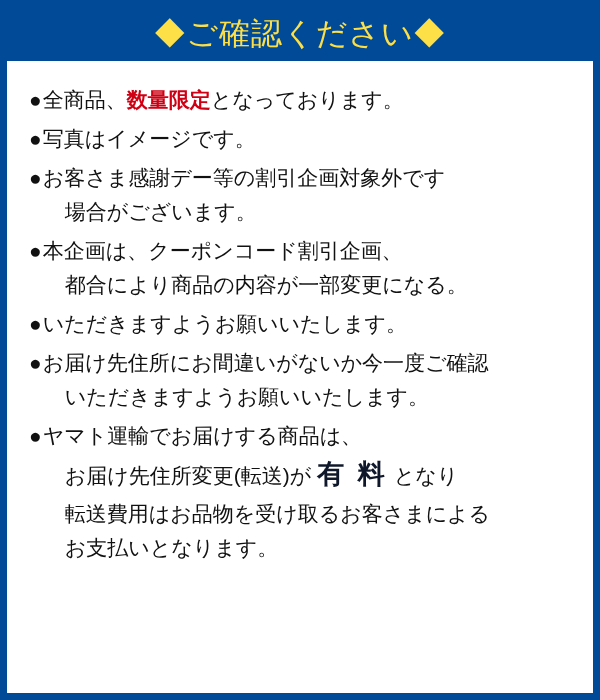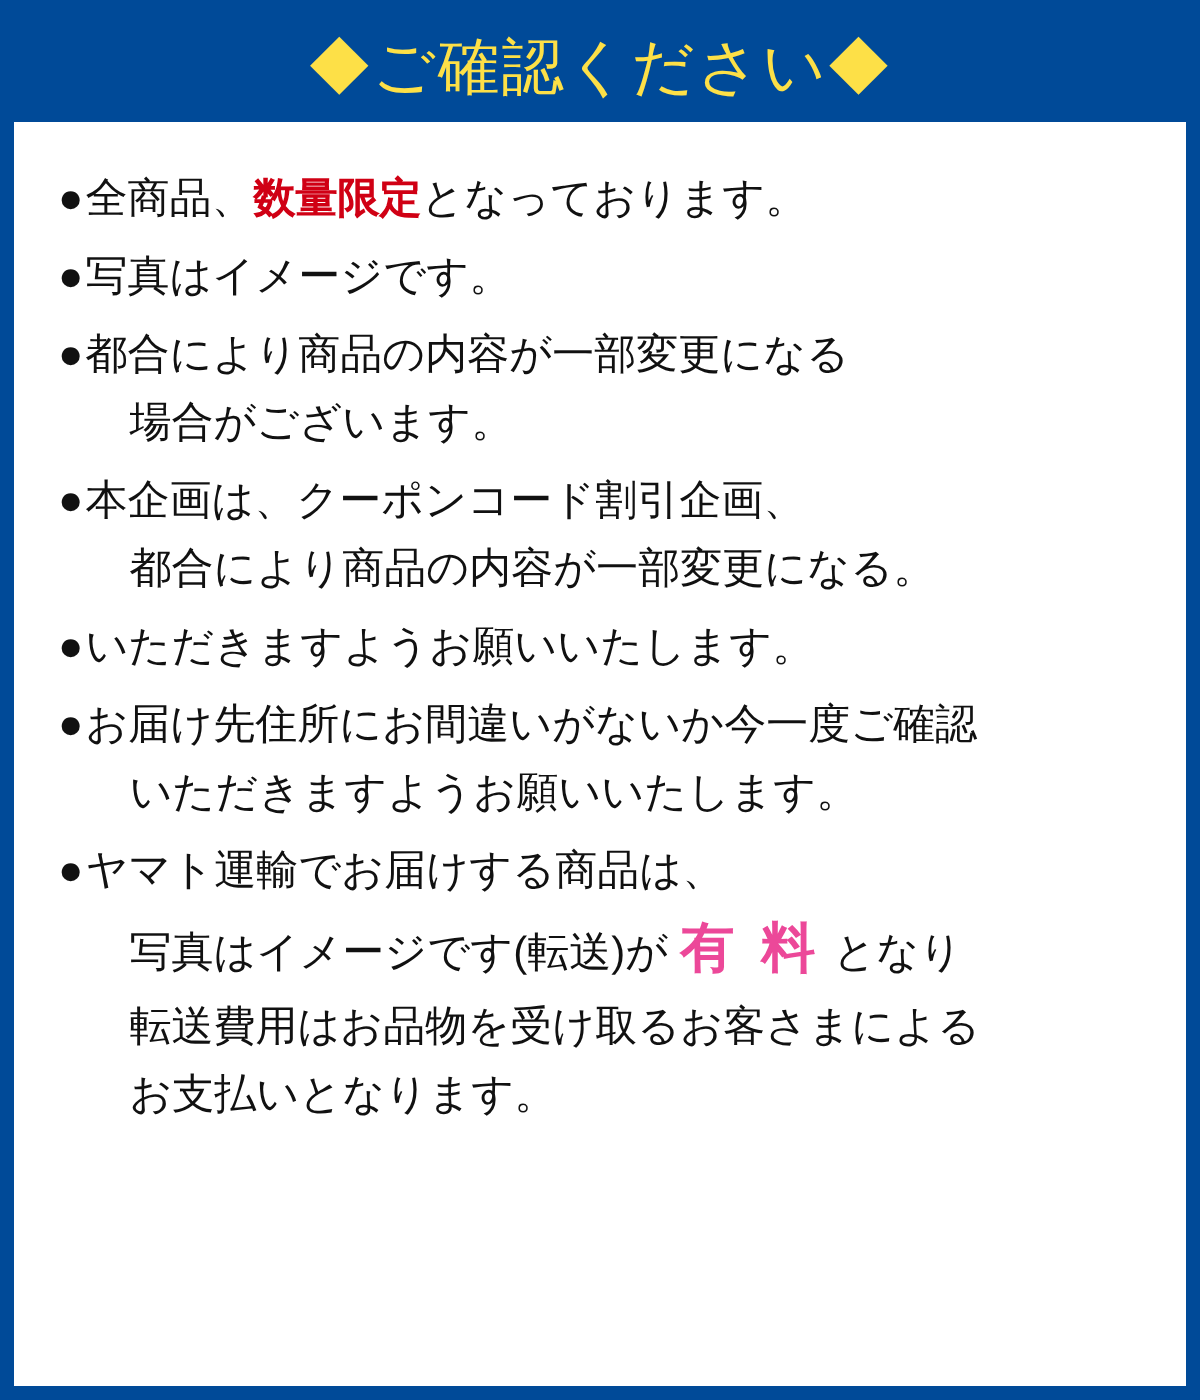--- a/index.html
+++ b/index.html
@@ -57,21 +57,21 @@
     white-space: nowrap;
   }
   .line.indent {
     padding-left: 22px;
   }
   .em-red {
     color: #d00014;
     font-weight: bold;
   }
   .big-red {
-    color: #ec4899;
+    color: #0f172a;
     font-weight: bold;
     font-size: 27px;
     letter-spacing: 3px;
     padding: 0 6px;
   }
 </style>
 </head>
 <body>
 
 <div class="notice-card">
@@ -87,21 +87,21 @@
       </div>
       <div class="item">
         <span class="bullet">●</span>
         <div class="lines">
           <div class="line"><span>写真はイメージです。</span></div>
         </div>
       </div>
       <div class="item">
         <span class="bullet">●</span>
         <div class="lines">
-          <div class="line"><span>都合により商品の内容が一部変更になる</span></div>
+          <div class="line"><span>お客さま感謝デー等の割引企画対象外です</span></div>
           <div class="line indent"><span>場合がございます。</span></div>
         </div>
       </div>
       <div class="item">
         <span class="bullet">●</span>
         <div class="lines">
           <div class="line"><span>本企画は、クーポンコード割引企画、</span></div>
           <div class="line indent"><span>都合により商品の内容が一部変更になる。</span></div>
         </div>
       </div>
@@ -115,19 +115,19 @@
         <span class="bullet">●</span>
         <div class="lines">
           <div class="line"><span>お届け先住所にお間違いがないか今一度ご確認</span></div>
           <div class="line indent"><span>いただきますようお願いいたします。</span></div>
         </div>
       </div>
       <div class="item">
         <span class="bullet">●</span>
         <div class="lines">
           <div class="line"><span>ヤマト運輸でお届けする商品は、</span></div>
-          <div class="line indent"><span>写真はイメージです(転送)が</span><span class="big-red">有 料</span><span>となり</span></div>
+          <div class="line indent"><span>お届け先住所変更(転送)が</span><span class="big-red">有 料</span><span>となり</span></div>
           <div class="line indent"><span>転送費用はお品物を受け取るお客さまによる</span></div>
           <div class="line indent"><span>お支払いとなります。</span></div>
         </div>
       </div>
     </div>
 </div>
 
 </body></html>

